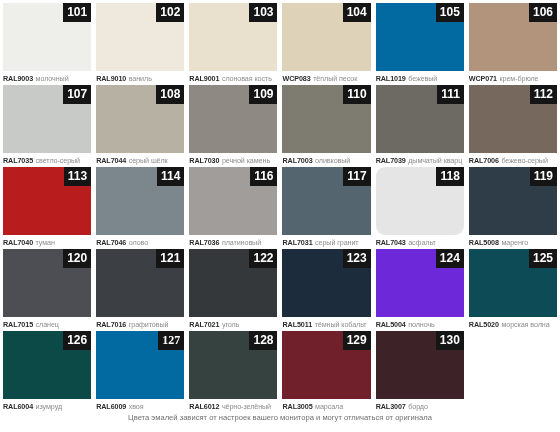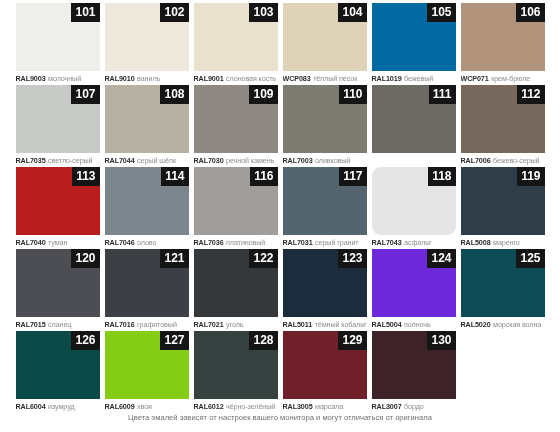--- a/index.html
+++ b/index.html
@@ -11,21 +11,20 @@
     font-family: "Liberation Sans", sans-serif;
     overflow: hidden;
   }
 
   #palette {
     width: 560px;
     height: 404px;
     display: flex;
     flex-direction: column;
     background: #ffffff;
-    align-items: center;
   }
 
   .grid {
     flex: 0 0 auto;
     display: grid;
     grid-template-columns: repeat(6, 1fr);
     grid-template-rows: repeat(5, 82px);
     column-gap: 5px;
     row-gap: 0px;
     padding: 3px 3px 0 3px;
@@ -192,20 +191,24 @@
         </div>
         <div class="caption">
           <span class="code">RAL7003</span>
           <span class="cname">оливковый</span>
         </div>
       </div>
       <div class="cell">
         <div class="chip" style="background: rgb(109, 106, 99);">
           <div class="badge">111</div>
         </div>
+        <div class="caption">
+          <span class="code">RAL7039</span>
+          <span class="cname">дымчатый кварц</span>
+        </div>
       </div>
       <div class="cell">
         <div class="chip" style="background: rgb(119, 104, 93);">
           <div class="badge">112</div>
         </div>
         <div class="caption">
           <span class="code">RAL7006</span>
           <span class="cname">бежево-серый</span>
         </div>
       </div>
@@ -320,21 +323,21 @@
       <div class="cell">
         <div class="chip" style="background: rgb(12, 74, 71);">
           <div class="badge">126</div>
         </div>
         <div class="caption">
           <span class="code">RAL6004</span>
           <span class="cname">изумруд</span>
         </div>
       </div>
       <div class="cell">
-        <div class="chip" style="background: #84cc16;">
+        <div class="chip" style="background: #0369a1; font-family: Liberation Serif, serif;">
           <div class="badge">127</div>
         </div>
         <div class="caption">
           <span class="code">RAL6009</span>
           <span class="cname">хвоя</span>
         </div>
       </div>
       <div class="cell">
         <div class="chip" style="background: rgb(54, 66, 63);">
           <div class="badge">128</div>

